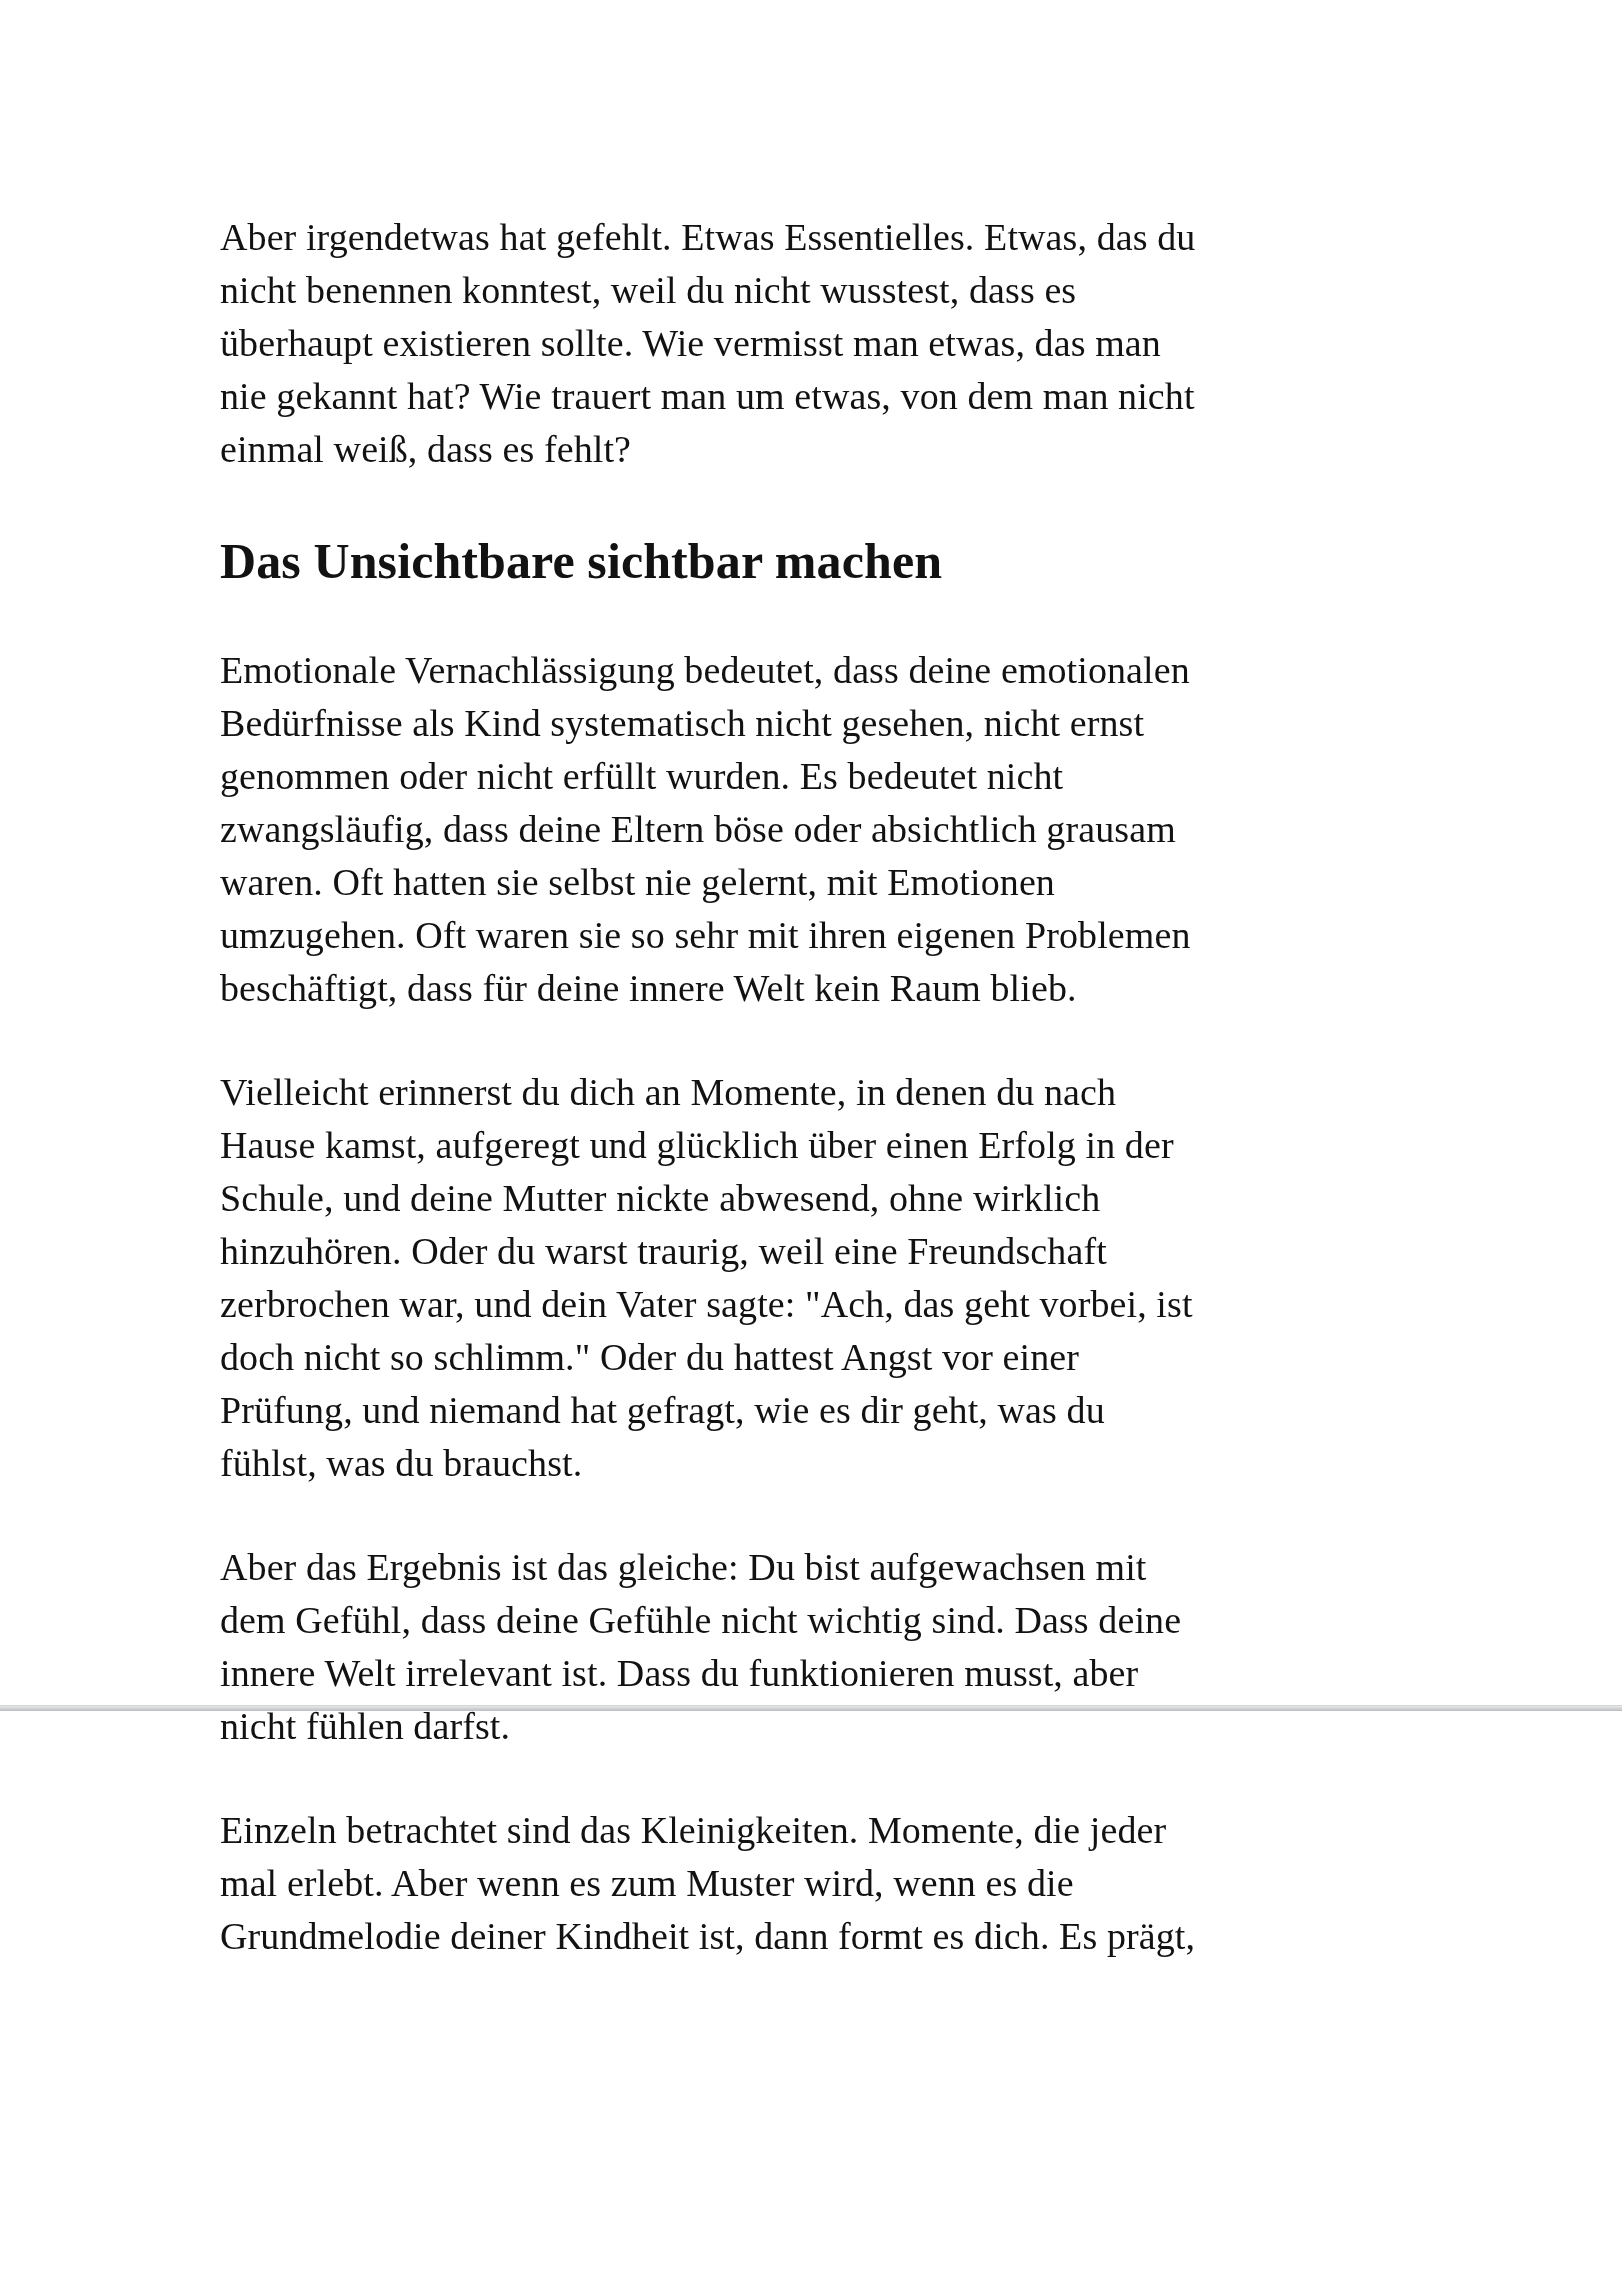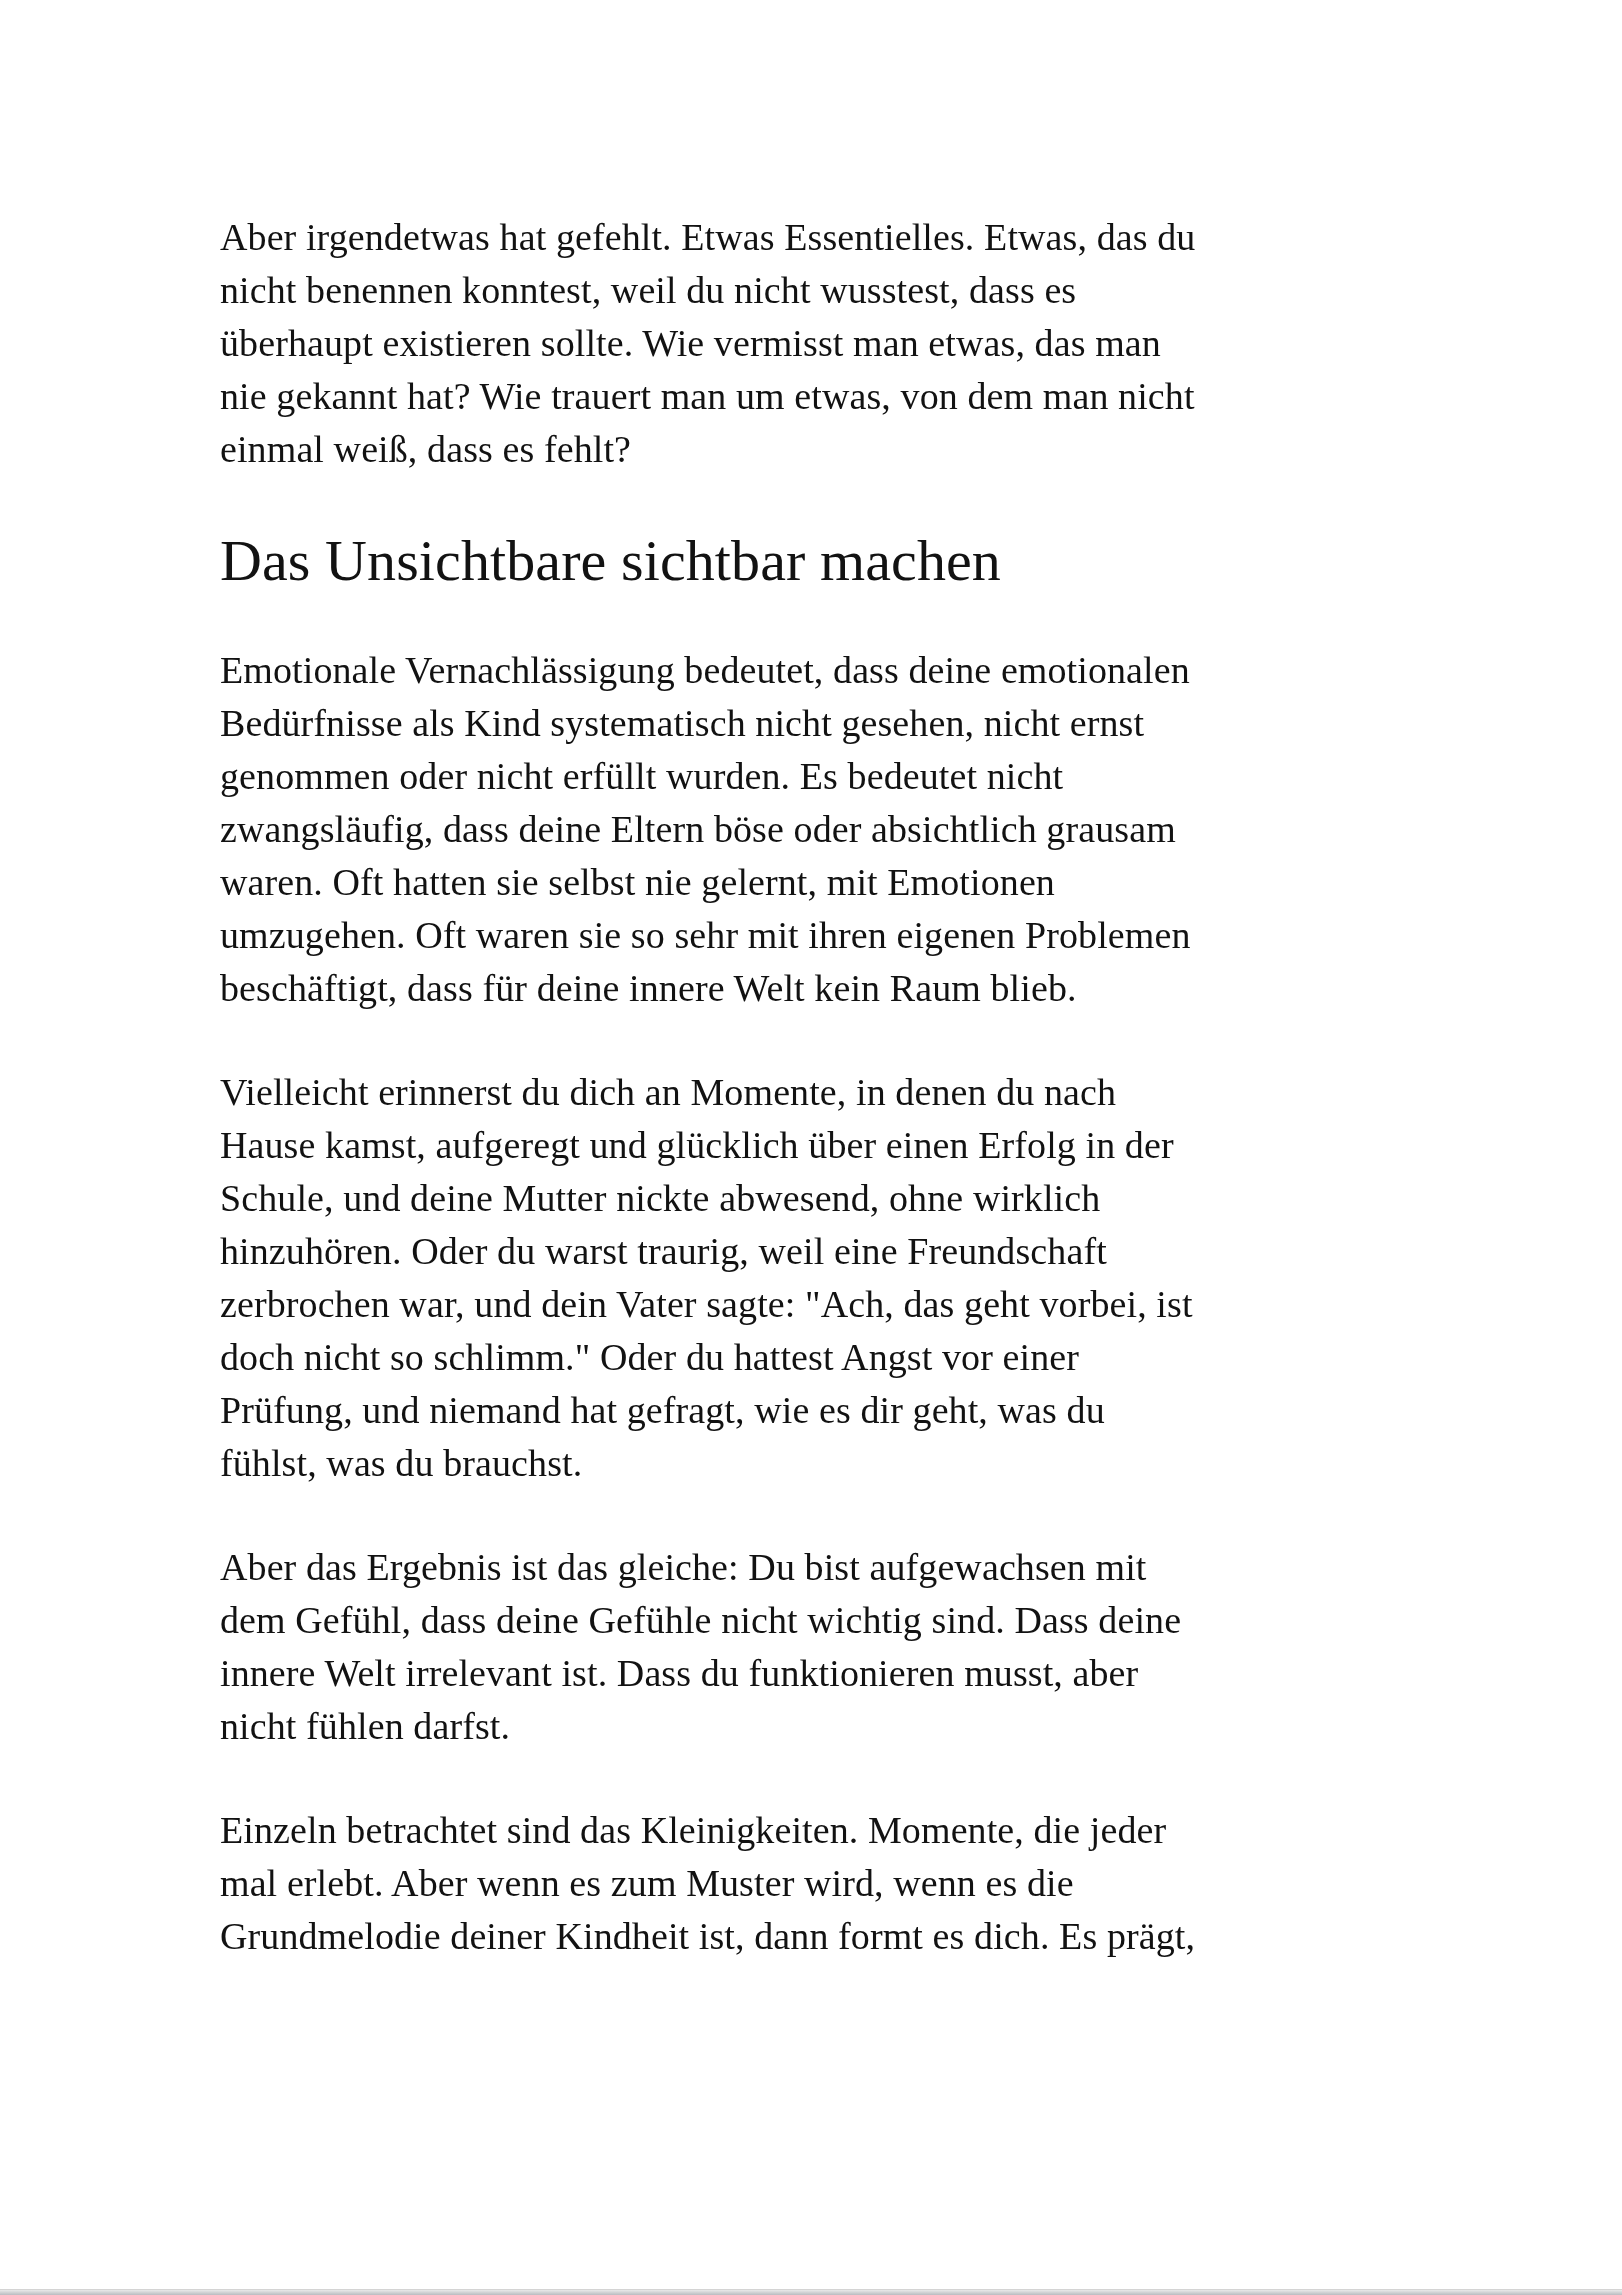--- a/index.html
+++ b/index.html
@@ -13,40 +13,40 @@
     position: relative;
     overflow: hidden;
     font-family: "Liberation Serif", "DejaVu Serif", serif;
     color: #121212;
   }
   .page {
     position: absolute;
     top: 0;
     left: 0;
     width: 1623px;
-    height: 2295px;
+    height: 1711px;
     background: #ffffff;
   }
   .content {
     position: absolute;
     top: 211px;
     left: 220px;
     width: 1210px;
   }
   .paragraph {
     font-size: 38px;
     line-height: 53px;
     margin: 0 0 51px 0;
     white-space: pre-line;
     letter-spacing: 0.1px;
   }
   .heading {
-    font-size: 58px;
+    font-size: 50px;
     line-height: 68px;
-    font-weight: 400;
+    font-weight: 700;
     margin: 38px 0 49px 0;
     letter-spacing: 0.1px;
   }
   .bottom-edge {
     position: absolute;
     left: 0;
     bottom: 0;
     width: 1623px;
     height: 4.7px;
     background: linear-gradient(to bottom, #e9e9e9, #b9bcc0);

